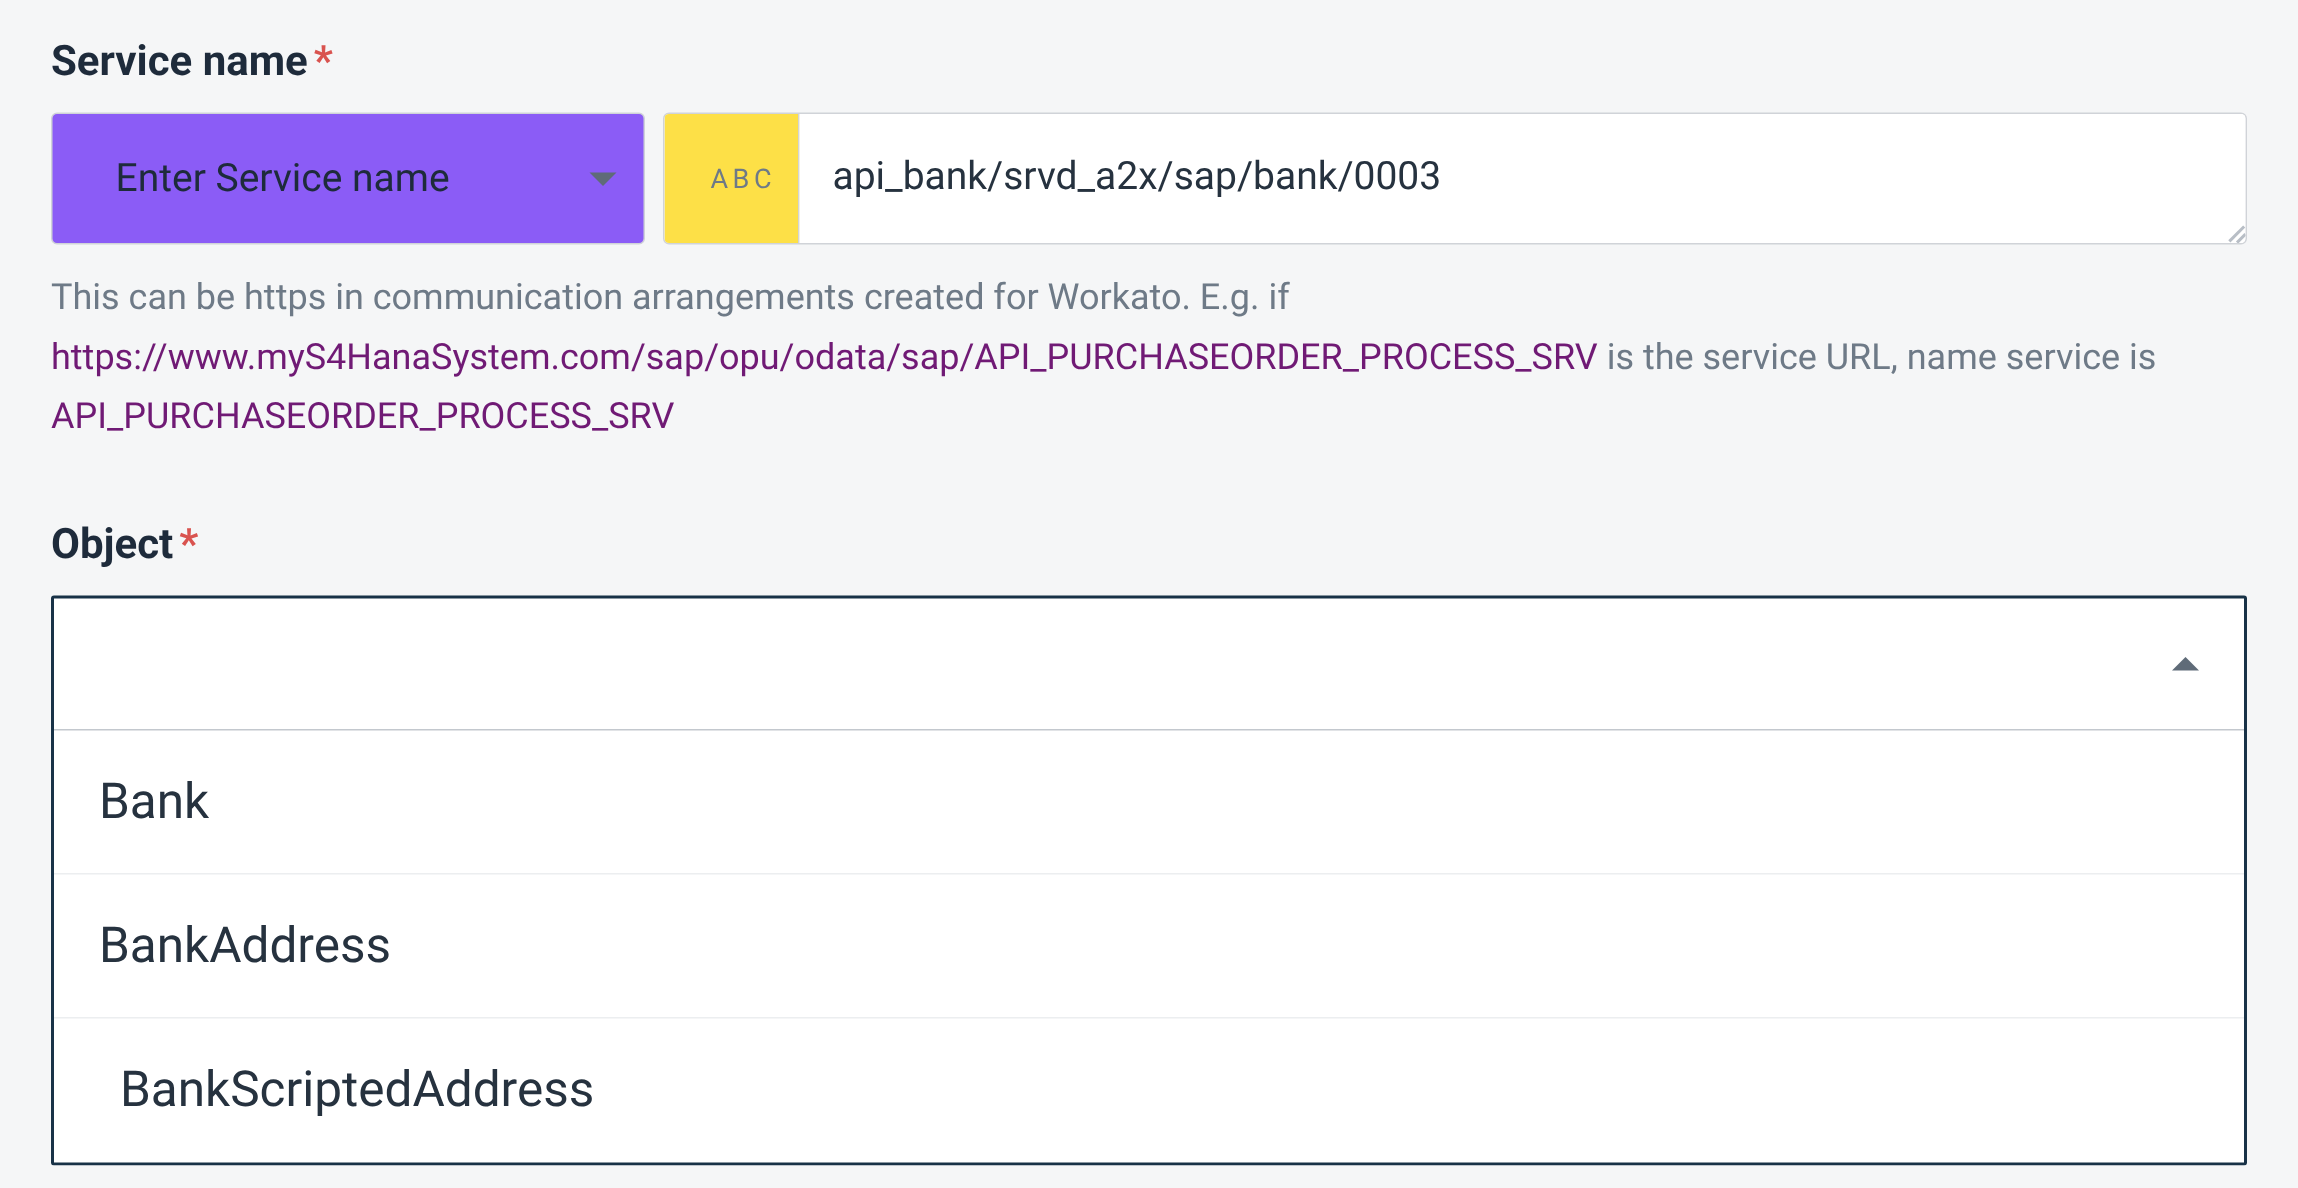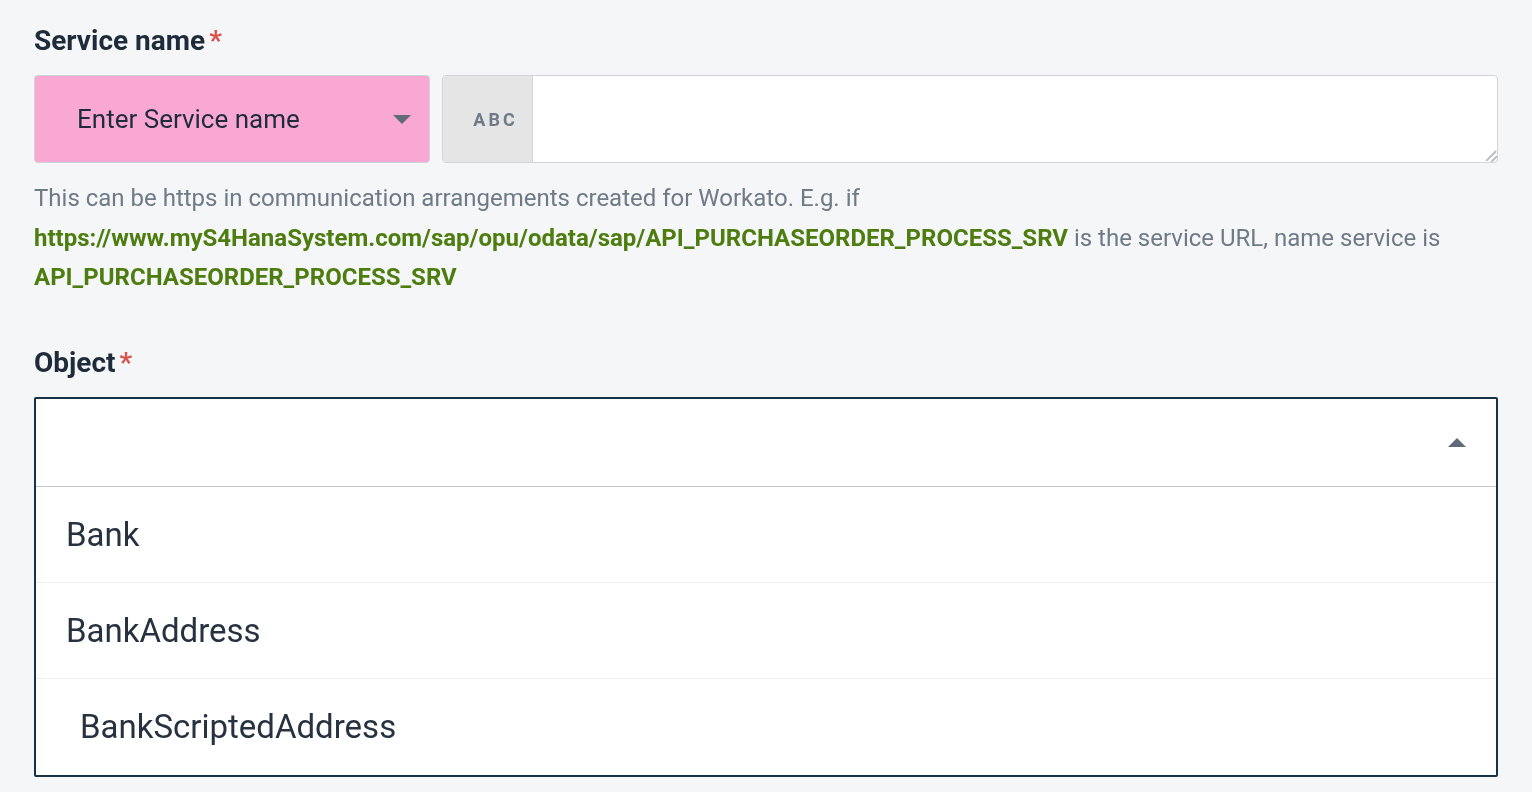--- a/index.html
+++ b/index.html
@@ -21,21 +21,21 @@
     color: #d9534f;
     margin-left: 4px;
     font-weight: 700;
   }
   .service-row {
     display: flex;
     gap: 12px;
     margin-bottom: 16px;
   }
   .dropdown-btn {
-    background: #f9a8d4;
+    background: #8b5cf6;
     border: 1px solid #d0d3d8;
     border-radius: 4px;
     height: 88px;
     min-width: 396px;
     display: flex;
     align-items: center;
     justify-content: space-between;
     padding: 0 18px 0 42px;
     cursor: pointer;
   }
@@ -55,28 +55,28 @@
     flex: 1;
     display: flex;
     border: 1px solid #d0d3d8;
     border-radius: 4px;
     overflow: hidden;
     height: 88px;
     background: #fff;
     position: relative;
   }
   .input-prefix {
-    background: #e5e5e5;
+    background: #fde047;
     border-right: 1px solid #d0d3d8;
     width: 90px;
     display: flex;
     align-items: center;
     justify-content: center;
     font-size: 18px;
-    font-weight: 700;
+    font-weight: 400;
     color: #6e7a87;
     letter-spacing: 3px;
     padding-left: 16px;
   }
   .input-text {
     flex: 1;
     border: none;
     outline: none;
     font-size: 26px;
     color: #26323f;
@@ -100,21 +100,21 @@
     height: 1.5px;
     transform: rotate(-45deg);
   }
   .resize-handle::before { width: 14px; bottom: 6px; right: -1px; }
   .resize-handle::after  { width: 8px; bottom: 3px;  right: -1px; }
   .hint {
     font-size: 24px;
     line-height: 1.65;
     color: #6e7a87;
   }
-  .hint b { font-weight: 700; color: #4d7c0f; }
+  .hint b { font-weight: 400; color: #701a75; }
   .object-box {
     border: 2px solid #183247;
     border-radius: 2px;
     background: #fff;
   }
   .object-selected {
     height: 88px;
     display: flex;
     align-items: center;
     justify-content: flex-end;
@@ -141,20 +141,21 @@
   <div class="field-label">
     <span>Service name</span><span class="required-asterisk">*</span>
   </div>
   <div class="service-row">
     <div class="dropdown-btn">
       <span class="dropdown-btn-text">Enter Service name</span>
       <span class="chevron chevron-down"></span>
     </div>
     <div class="input-combo">
       <div class="input-prefix">ABC</div>
+      <textarea class="input-text" rows="1" style="">api_bank/srvd_a2x/sap/bank/0003</textarea>
       <div class="resize-handle"></div>
     </div>
   </div>
   <div class="hint">
     <span>This can be https in communication arrangements created for Workato. E.g. if </span><b>https://www.myS4HanaSystem.com/sap/opu/odata/sap/API_PURCHASEORDER_PROCESS_SRV</b><span> is the service URL, name service is </span><b>API_PURCHASEORDER_PROCESS_SRV</b>
   </div>
 </div>
 
 <div class="field-group" style="margin-bottom:0">
   <div class="field-label">

